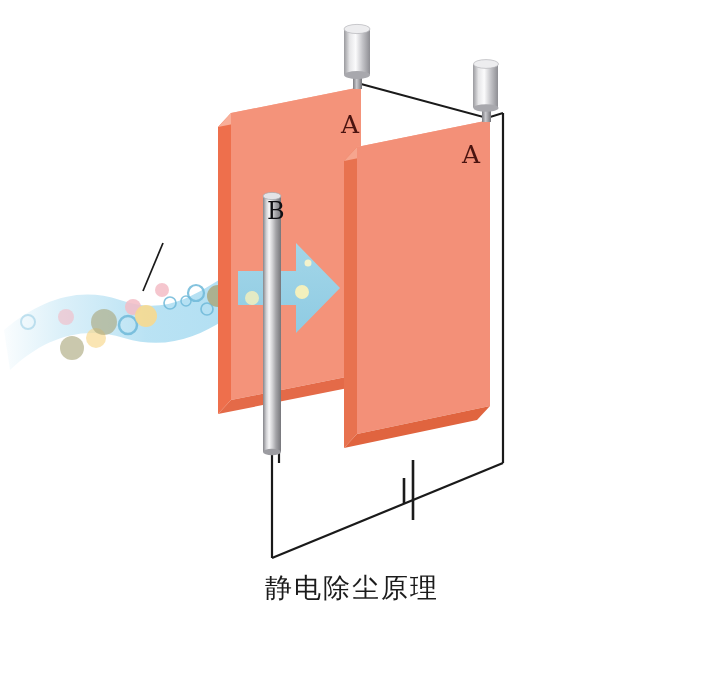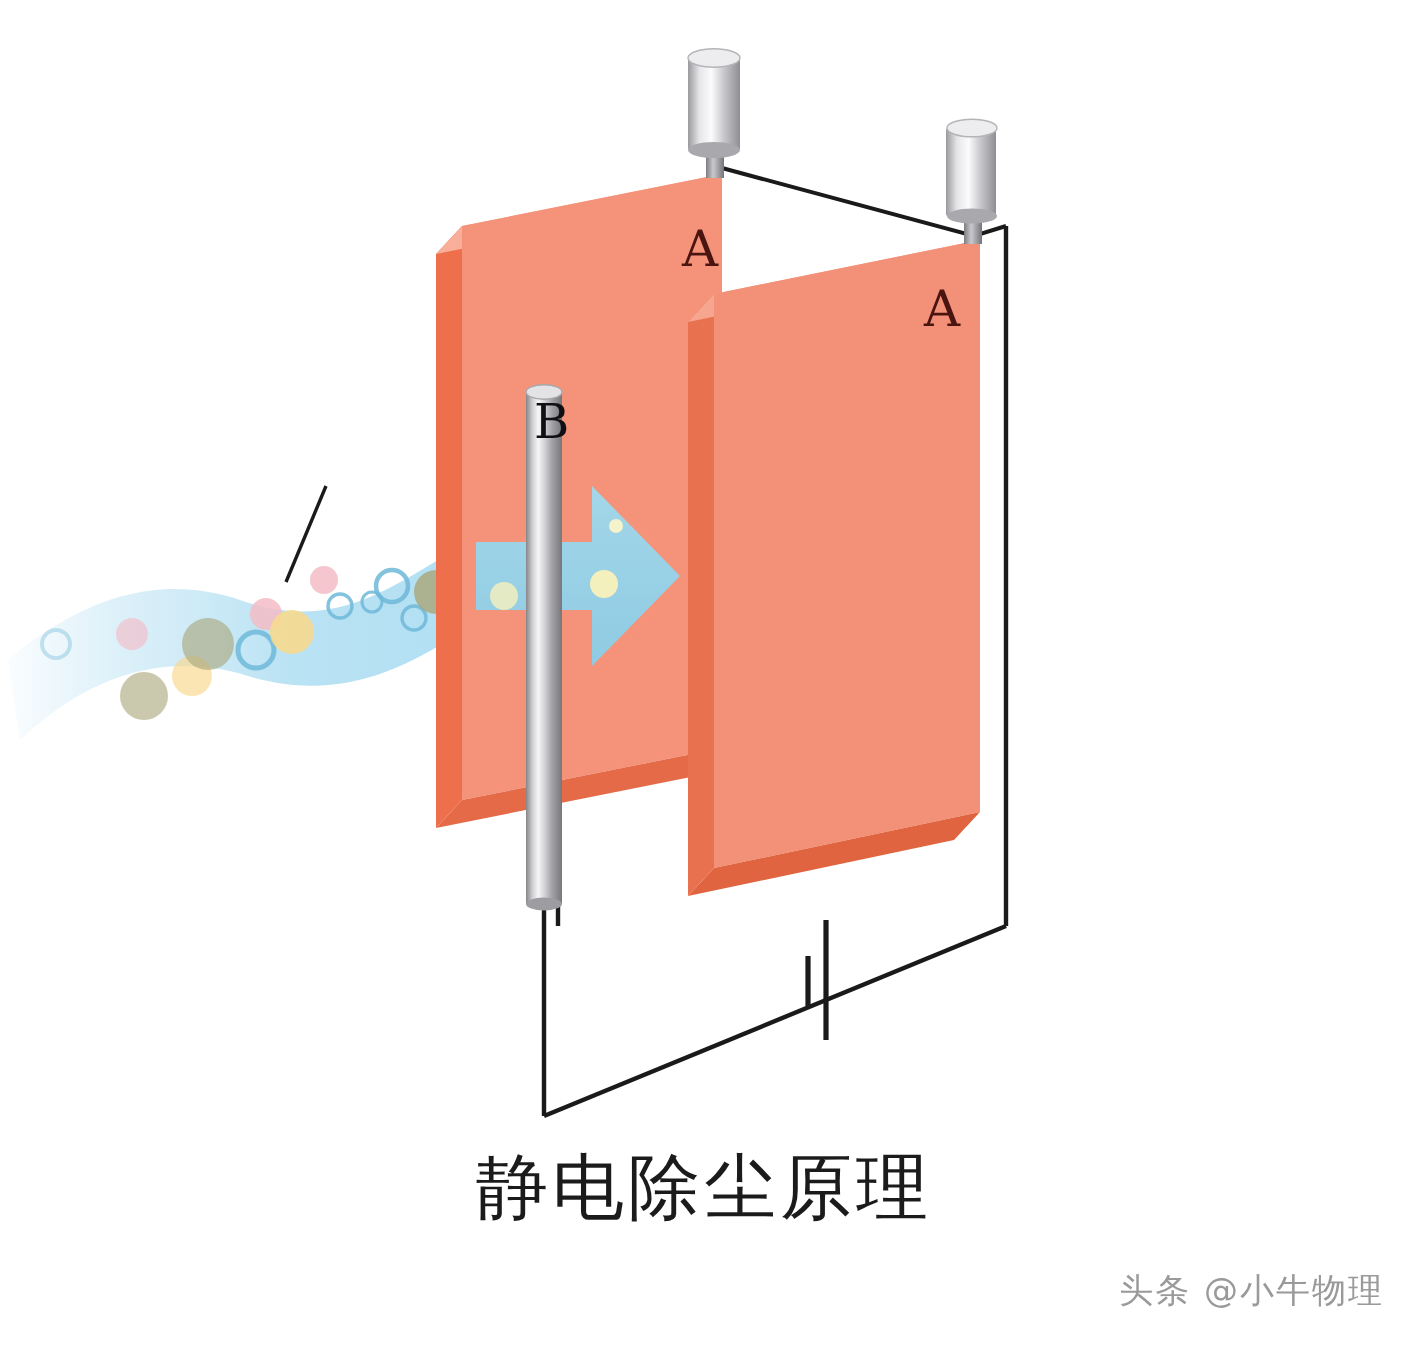--- a/index.html
+++ b/index.html
@@ -6,21 +6,21 @@
   body{
     width:708px;height:676px;position:relative;overflow:hidden;
     font-family:"Liberation Serif","DejaVu Serif",serif;
     background:#ffffff;
   }
   #stage{position:absolute;inset:0;width:708px;height:676px;}
   svg.layer{position:absolute;left:0;top:0;width:708px;height:676px;overflow:visible;}
   .caption{
     position:absolute;left:0;top:570px;width:704px;text-align:center;
     font-family:"DejaVu Serif","Liberation Serif",serif;
-    font-size:36px;color:#1b1b1b;letter-spacing:2px;
+    font-size:27px;color:#1b1b1b;letter-spacing:2px;
   }
   .dustlabel{
     position:absolute;left:104px;top:203px;
     font-family:"DejaVu Serif","Liberation Serif",serif;
     font-size:28px;color:#15151a;letter-spacing:1px;
   }
   .watermark{
     position:absolute;right:16px;top:634px;
     font-family:"DejaVu Sans","Liberation Sans",sans-serif;
     font-size:17px;color:#9a9a9a;letter-spacing:1px;white-space:nowrap;
@@ -175,14 +175,13 @@
 
   <svg class="layer" viewBox="0 0 708 676">
     <path d="M 163 243 L 143 291" stroke="#1a1a1a" stroke-width="1.7" fill="none"></path>
   </svg>
 
   <div class="plabel" id="labelA1">A</div>
   <div class="plabel" id="labelA2">A</div>
   <div class="plabel" id="labelB">B</div>
 
   <div class="caption">静电除尘原理</div>
-  <div class="watermark">头条 @小牛物理</div>
 </div>
 
 </body></html>

